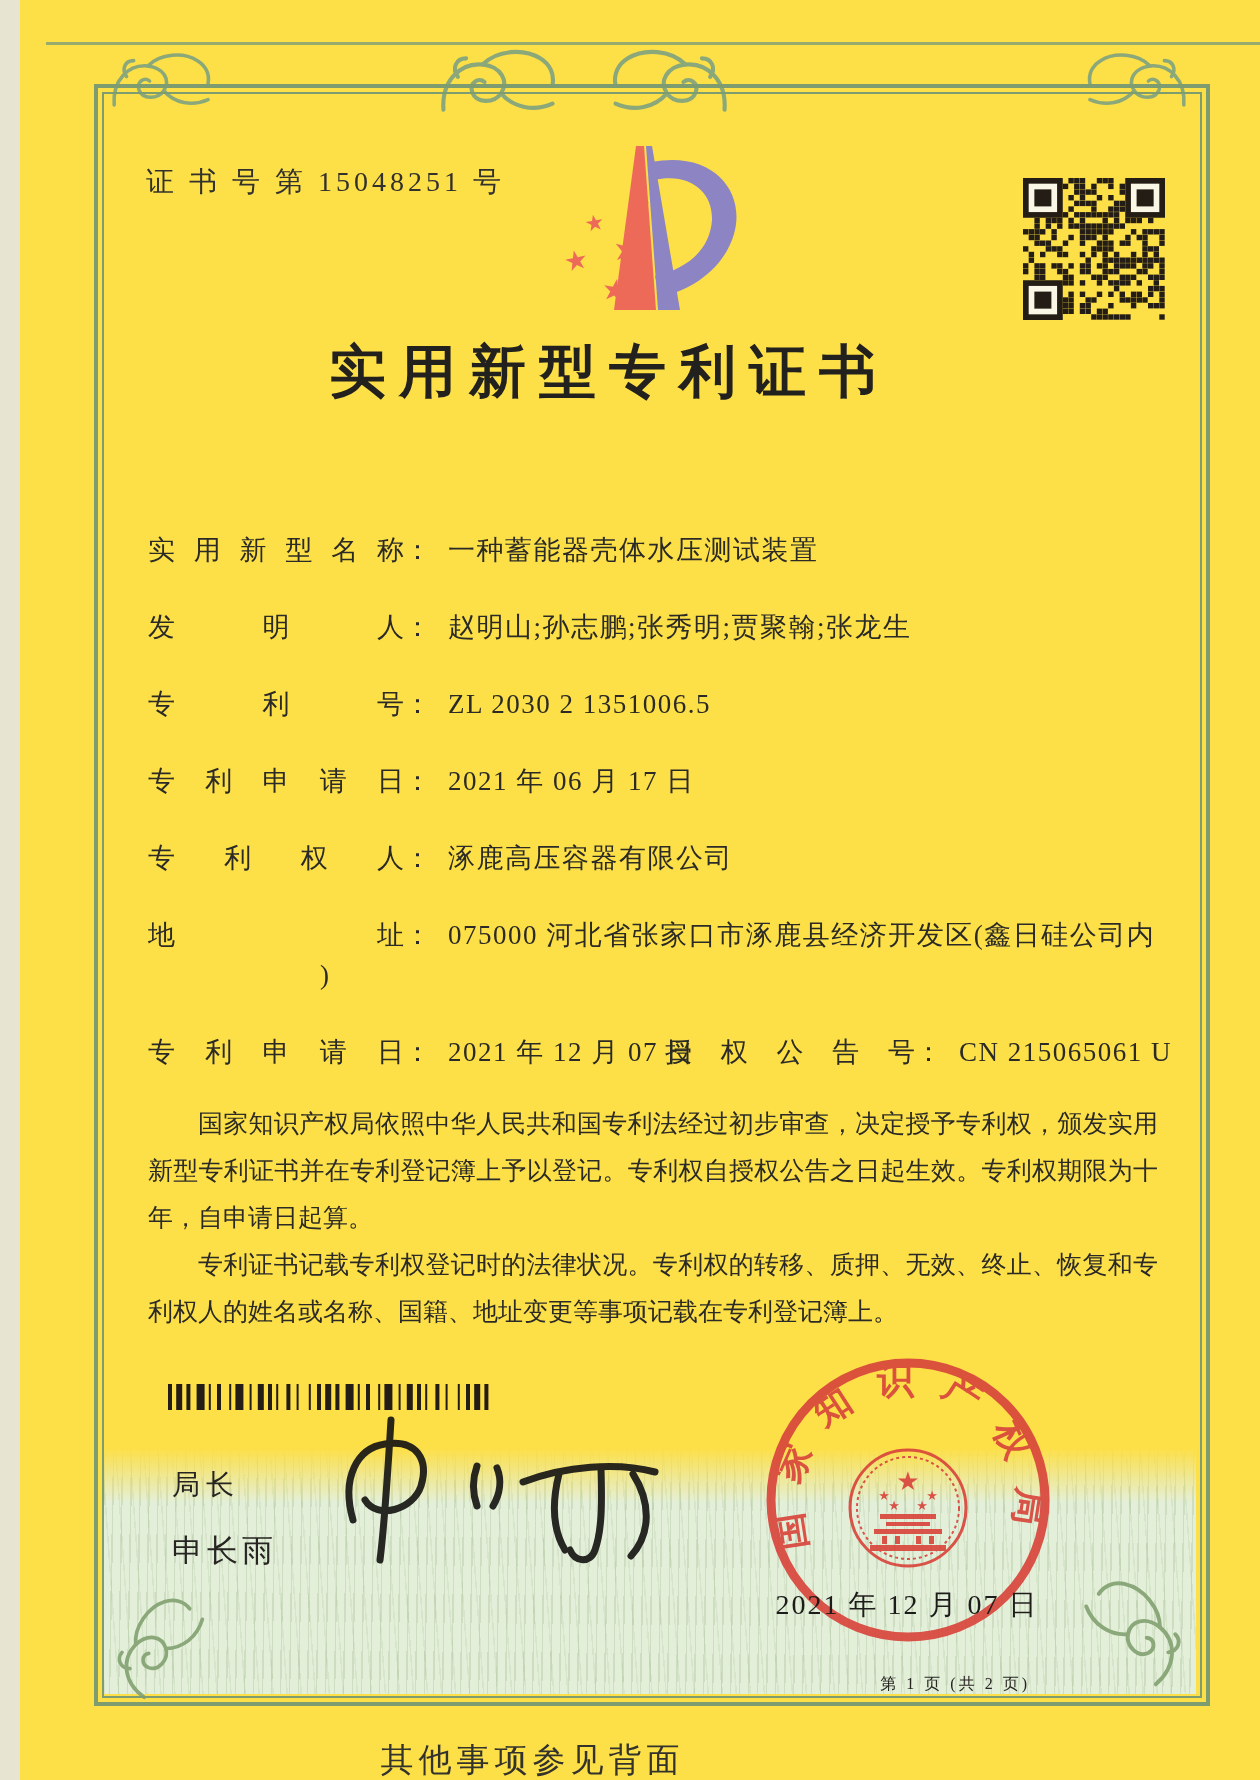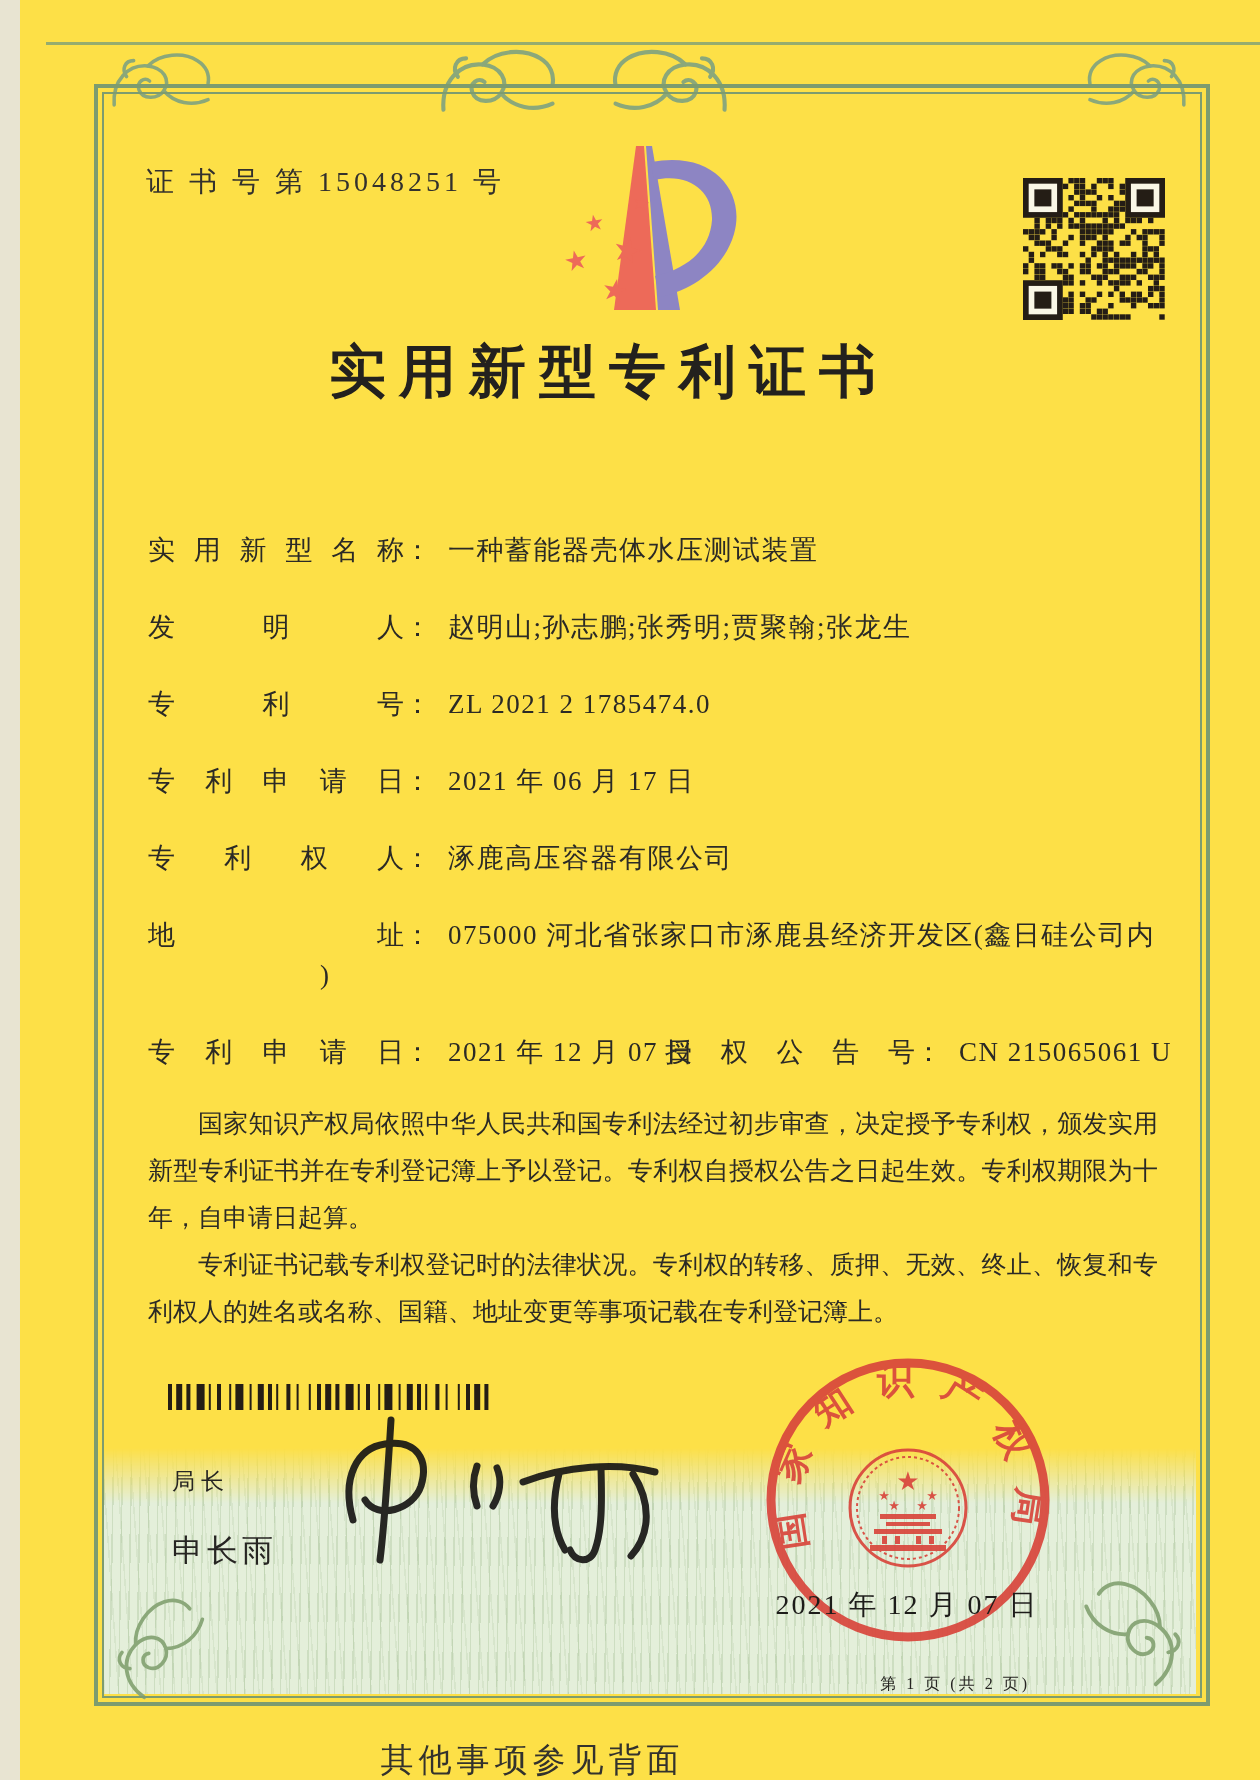--- a/index.html
+++ b/index.html
@@ -25,21 +25,21 @@
   .flabel{display:inline-block;width:256px;text-align:justify;text-align-last:justify;vertical-align:top;}
   .colon{display:inline-block;width:30px;margin-right:14px;vertical-align:top;}
   .fvalue{letter-spacing:1.5px;}
   .fvalue2{margin-left:172px;line-height:40px;}
   .frow.grant{margin-top:18px;}
   .grant2{position:absolute;left:517px;top:0;}
   .grant2 .flabel{width:250px;}
   .bodytext{position:absolute;left:128px;top:1100px;width:1010px;font-size:25px;line-height:47px;text-align:justify;color:#2b2a26;}
   .bodytext p{margin:0;text-indent:2em;}
   .barcode{position:absolute;left:148px;top:1384px;width:326px;height:26px;}
-  .director-label{position:absolute;left:152px;top:1466px;font-size:23px;letter-spacing:6px;}
+  .director-label{position:absolute;left:152px;top:1466px;font-size:28px;letter-spacing:6px;}
   .director-name{position:absolute;left:152px;top:1530px;font-size:31px;letter-spacing:4px;}
   .signature{position:absolute;left:305px;top:1408px;width:345px;height:165px;z-index:5;}
   .seal{position:absolute;left:744px;top:1356px;width:288px;height:288px;z-index:5;opacity:.92;}
   .seal-date{position:absolute;left:742px;top:1586px;width:290px;text-align:center;font-size:28px;letter-spacing:2px;color:#1d1c1a;z-index:6;}
   .pageinfo{position:absolute;left:0;top:1674px;width:1010px;text-align:right;font-size:16px;letter-spacing:3px;z-index:5;}
   .backnote{position:absolute;left:0;top:1738px;width:1025px;text-align:center;font-size:33px;letter-spacing:5px;color:#33322d;}
   .orn{position:absolute;z-index:2;color:#8ba87a;}
 </style>
 </head>
 <body>
@@ -356,21 +356,21 @@
     <div class="title">实用新型专利证书</div>
 
     <div class="fields">
       <div class="frow">
         <span class="flabel">实用新型名称</span><span class="colon">：</span><span class="fvalue">一种蓄能器壳体水压测试装置</span>
       </div>
       <div class="frow">
         <span class="flabel">发明人</span><span class="colon">：</span><span class="fvalue">赵明山;孙志鹏;张秀明;贾聚翰;张龙生</span>
       </div>
       <div class="frow">
-        <span class="flabel">专利号</span><span class="colon">：</span><span class="fvalue">ZL 2021 2 1785474.0</span>
+        <span class="flabel">专利号</span><span class="colon">：</span><span class="fvalue">ZL 2030 2 1351006.5</span>
       </div>
       <div class="frow">
         <span class="flabel">专利申请日</span><span class="colon">：</span><span class="fvalue">2021 年 06 月 17 日</span>
       </div>
       <div class="frow">
         <span class="flabel">专利权人</span><span class="colon">：</span><span class="fvalue">涿鹿高压容器有限公司</span>
       </div>
       <div class="frow">
         <span class="flabel">地址</span><span class="colon">：</span><span class="fvalue">075000  河北省张家口市涿鹿县经济开发区(鑫日硅公司内</span>
         <div class="fvalue2">)</div>

